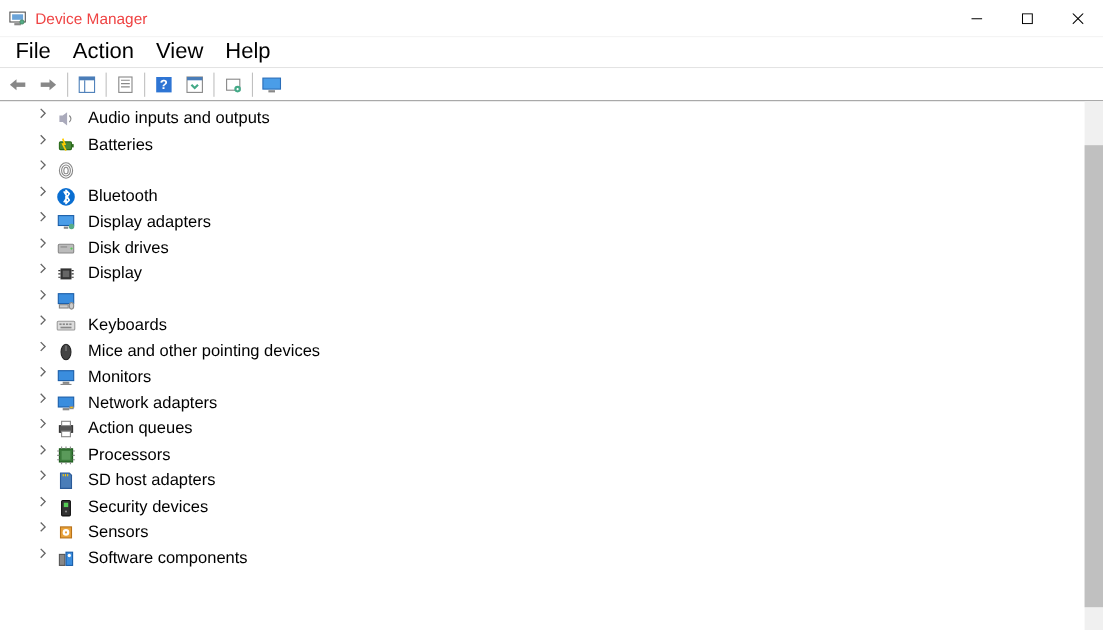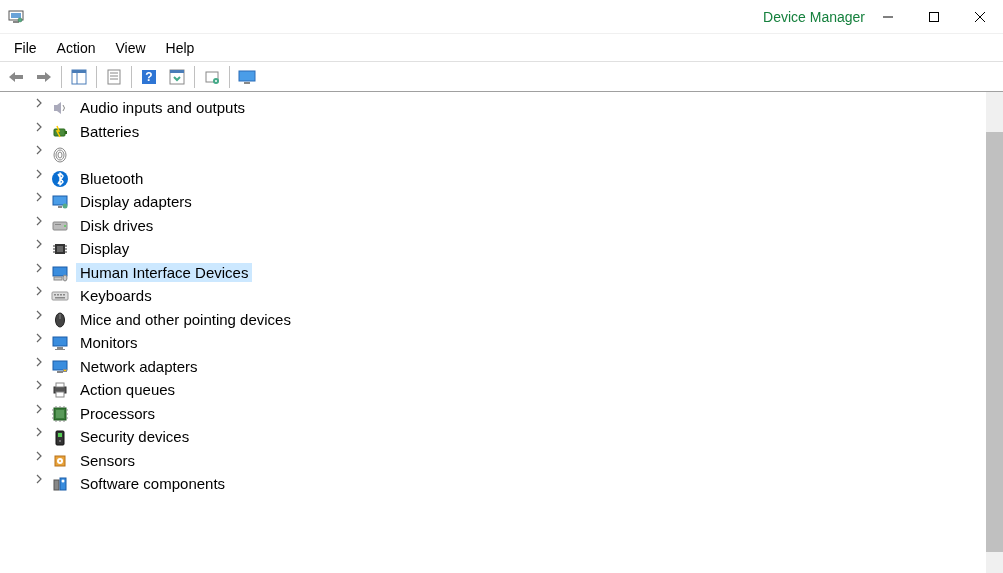--- a/index.html
+++ b/index.html
@@ -26,23 +26,22 @@
     .titlebar .app-icon {
       width: 16px;
       height: 16px;
       margin-right: 8px;
       display: inline-flex;
       align-items: center;
       justify-content: center;
     }
     .titlebar .title-text {
       font-size: 14px;
-      color: #15803d;
+      color: #ef4444;
       flex: 1;
-      text-align: right;
     }
     .win-controls {
       display: flex;
       height: 100%;
     }
     .win-btn {
       width: 46px;
       height: 34px;
       display: flex;
       align-items: center;
@@ -56,21 +55,21 @@
     .menubar {
       height: 28px;
       background: #ffffff;
       display: flex;
       align-items: center;
       padding-left: 4px;
       border-bottom: 1px solid #e0e0e0;
     }
     .menu-item {
       padding: 4px 10px;
-      font-size: 14px;
+      font-size: 20px;
       cursor: default;
       text-align: center;
     }
 
     
     .toolbar {
       height: 30px;
       background: #ffffff;
       border-bottom: 1px solid #a0a0a0;
       display: flex;
@@ -371,21 +370,20 @@
             <path d="M2 1 L6 5 L2 9" fill="none" stroke="#666" stroke-width="1.2"></path>
           </svg>
         </span>
         <span class="device-icon">
           <svg width="18" height="18" viewBox="0 0 18 18">
             <rect x="2" y="3" width="14" height="9" fill="#3a8dde" stroke="#1a5da8"></rect>
             <rect x="3" y="13" width="8" height="3" fill="#ccc" stroke="#888"></rect>
             <ellipse cx="14" cy="14" rx="2" ry="3" fill="#ccc" stroke="#888"></ellipse>
           </svg>
         </span>
-        <span class="item-label">Human Interface Devices</span>
       </li>
       <li class="tree-item">
         <span class="expand-chevron">
           <svg width="8" height="10" viewBox="0 0 8 10">
             <path d="M2 1 L6 5 L2 9" fill="none" stroke="#666" stroke-width="1.2"></path>
           </svg>
         </span>
         <span class="device-icon">
           <svg width="18" height="18" viewBox="0 0 18 18">
             <rect x="1" y="5" width="16" height="8" rx="1" fill="#ddd" stroke="#999"></rect>
@@ -485,20 +483,36 @@
         <span class="item-label">Processors</span>
       </li>
       <li class="tree-item">
         <span class="expand-chevron">
           <svg width="8" height="10" viewBox="0 0 8 10">
             <path d="M2 1 L6 5 L2 9" fill="none" stroke="#666" stroke-width="1.2"></path>
           </svg>
         </span>
         <span class="device-icon">
           <svg width="18" height="18" viewBox="0 0 18 18">
+            <path d="M4 2 L12 2 L14 4 L14 16 L4 16 Z" fill="#4a7db8" stroke="#2a5a98"></path>
+            <rect x="6" y="3" width="1" height="2" fill="#fc0"></rect>
+            <rect x="8" y="3" width="1" height="2" fill="#fc0"></rect>
+            <rect x="10" y="3" width="1" height="2" fill="#fc0"></rect>
+          </svg>
+        </span>
+        <span class="item-label">SD host adapters</span>
+      </li>
+      <li class="tree-item">
+        <span class="expand-chevron">
+          <svg width="8" height="10" viewBox="0 0 8 10">
+            <path d="M2 1 L6 5 L2 9" fill="none" stroke="#666" stroke-width="1.2"></path>
+          </svg>
+        </span>
+        <span class="device-icon">
+          <svg width="18" height="18" viewBox="0 0 18 18">
             <rect x="5" y="3" width="8" height="14" rx="1" fill="#333" stroke="#111"></rect>
             <rect x="7" y="5" width="4" height="4" fill="#5c5"></rect>
             <circle cx="9" cy="13" r="1" fill="#888"></circle>
           </svg>
         </span>
         <span class="item-label">Security devices</span>
       </li>
       <li class="tree-item">
         <span class="expand-chevron">
           <svg width="8" height="10" viewBox="0 0 8 10">

